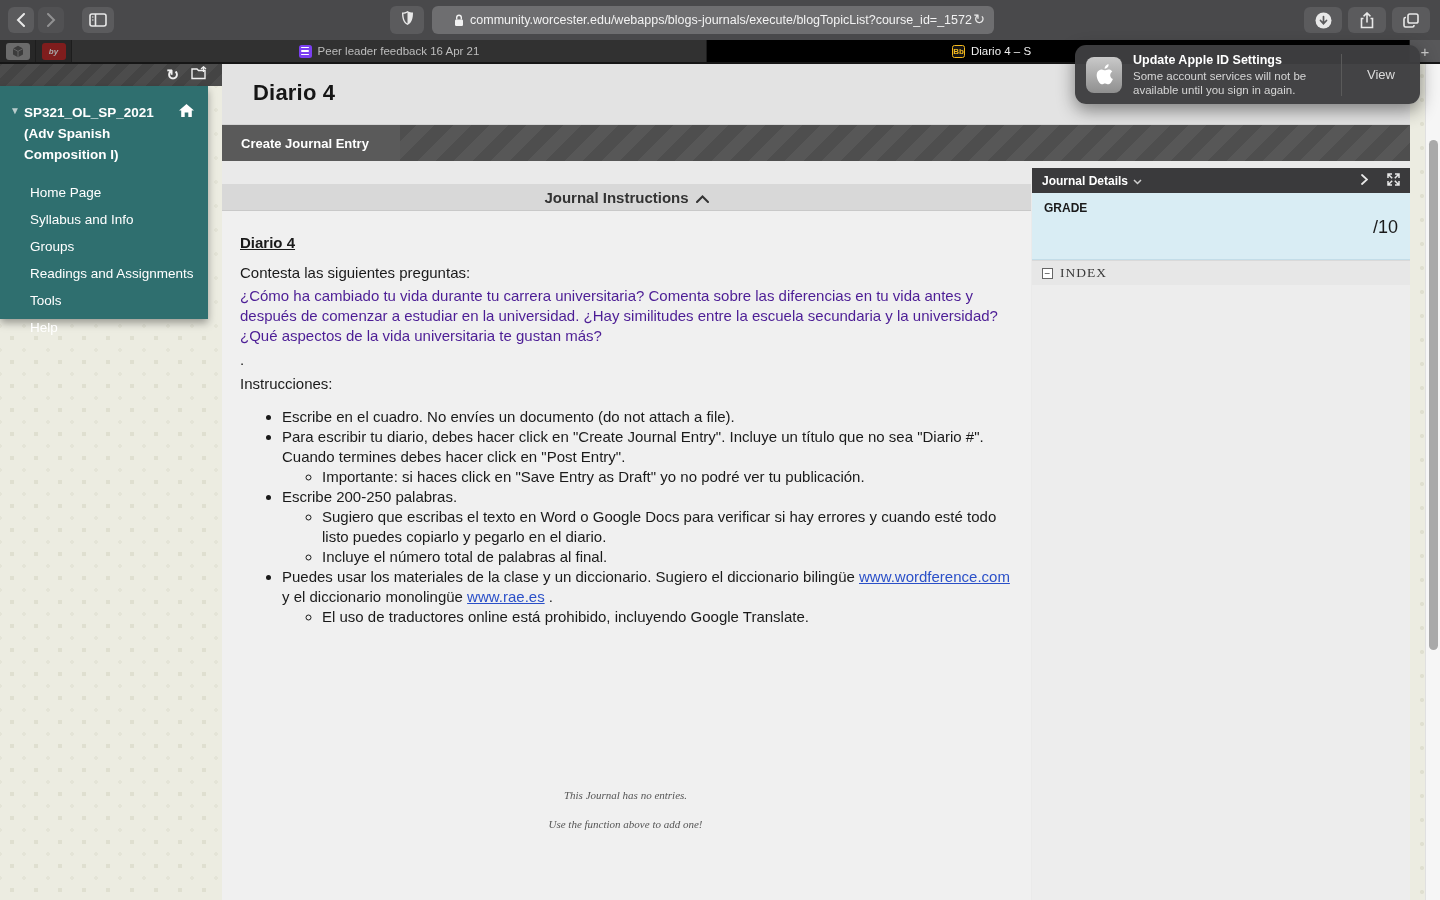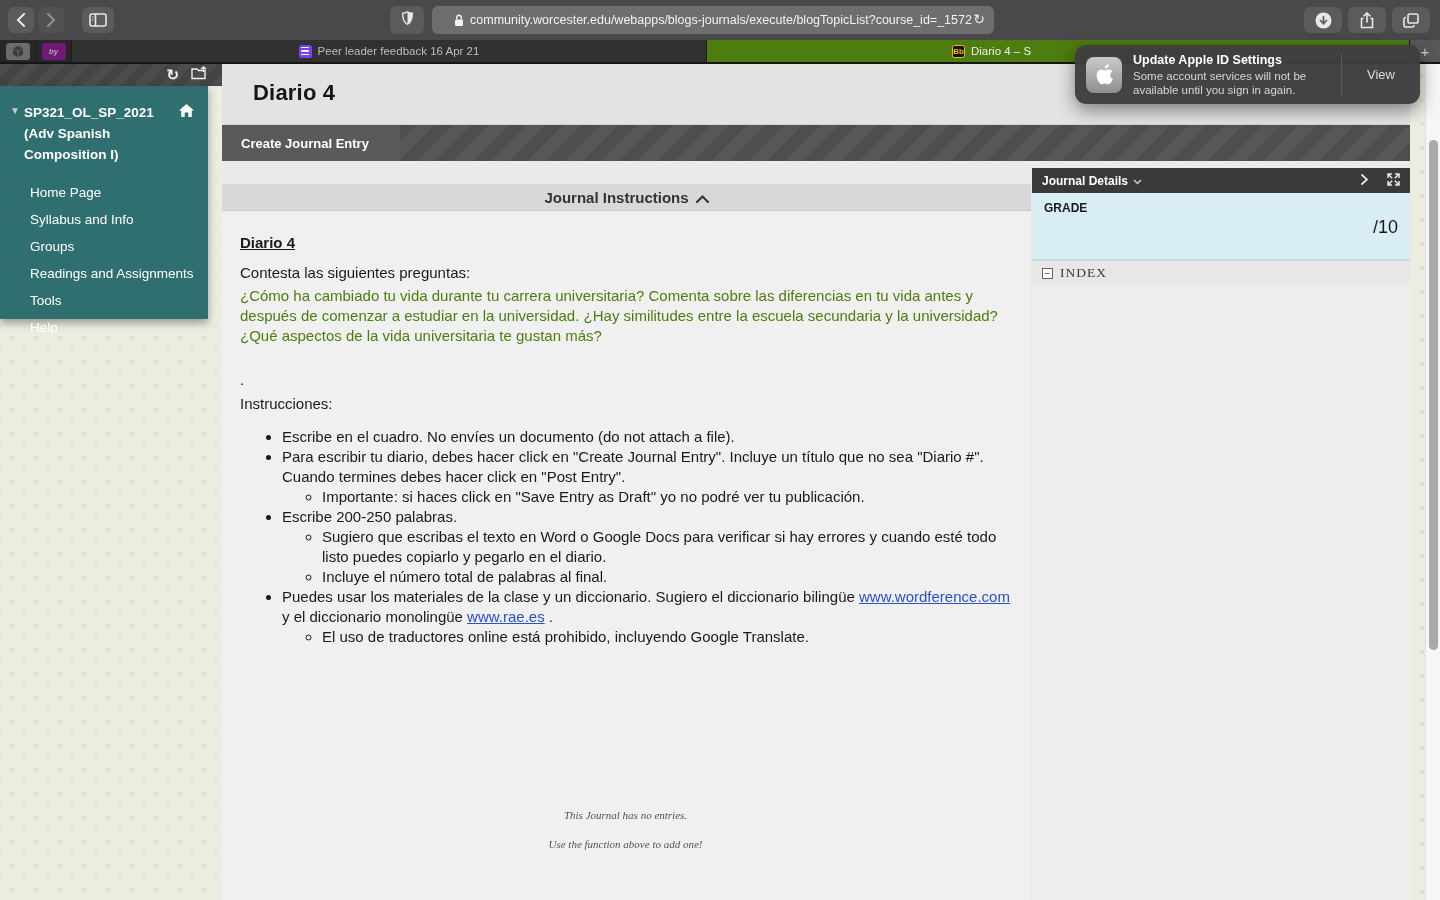--- a/index.html
+++ b/index.html
@@ -16,24 +16,24 @@
   .url-field { flex:1; background:#6e6e70; border-radius:6px; display:flex; align-items:center; justify-content:center; color:#f2f2f2; font-size:12.5px; position:relative; white-space:nowrap; overflow:hidden; }
   .url-field .lock { margin-right:6px; display:flex; }
   .url-field .reload { position:absolute; right:9px; top:5px; font-size:14px; color:#e8e8e8; }
   .right-btns { position:absolute; right:10px; top:7px; display:flex; }
   .right-btns .tbtn { margin-left:6px; margin-right:0; width:38px; }
 
   
   .tabbar { height:22px; background:#272727; display:flex; align-items:stretch; }
   .pinned { width:36px; display:flex; align-items:center; justify-content:center; border-right:1px solid #1d1d1d; }
   .pinned-box { width:24px; height:17px; border-radius:3px; background:#6b6b6b; display:flex; align-items:center; justify-content:center; }
-  .pinned-by { width:24px; height:17px; border-radius:3px; background:#701a75; color:#a9a9a9; font-size:8px; font-weight:bold; display:flex; align-items:center; justify-content:center; font-style:italic; }
+  .pinned-by { width:24px; height:17px; border-radius:3px; background:#7f1d1d; color:#a9a9a9; font-size:8px; font-weight:bold; display:flex; align-items:center; justify-content:center; font-style:italic; }
   .tab { display:flex; align-items:center; justify-content:center; font-size:11.5px; gap:6px; border-right:1px solid #1d1d1d; overflow:hidden; white-space:nowrap; }
   .tab.inactive { width:635px; background:#313131; color:#bdbdbd; }
-  .tab.active { flex:1; background:#4d7c0f; color:#f0f0f0; }
+  .tab.active { flex:1; background:#000000; color:#f0f0f0; }
   .newtab { width:30px; background:#58585a; color:#cfcfcf; display:flex; align-items:center; justify-content:center; font-size:15px; }
   .fav-list { width:13px; height:13px; border-radius:2.5px; background:#7b3ff2; display:flex; flex-direction:column; justify-content:center; gap:2px; padding:0 2.5px; }
   .fav-list i { display:block; height:1.5px; background:#fff; border-radius:1px; }
   .fav-bb { width:13px; height:13px; border-radius:2.5px; background:#141414; border:1px solid #f5b91c; color:#f5b91c; font-size:8px; font-weight:bold; display:flex; align-items:center; justify-content:center; }
 
   
   .page { position:relative; height:838px;
     background-color:#ecece1;
     background-image: radial-gradient(#dfdfd0 2.2px, transparent 2.4px), radial-gradient(#e4e4d7 1.7px, transparent 1.9px);
     background-size:24px 24px; background-position:0 0,12px 12px; }
@@ -59,21 +59,21 @@
   .page-title { font-size:22px; font-weight:bold; color:#161616; padding:16px 0 0 31px; letter-spacing:.2px; }
   .action-bar { height:36px; background:repeating-linear-gradient(315deg,#4e4e4e 0 13px,#575757 13px 26px); display:flex; }
   .create-btn { width:178px; background:#5a5a5a; color:#fff; font-size:13px; font-weight:bold; display:flex; align-items:center; padding-left:19px; }
 
   .cols { position:absolute; top:99px; left:0; right:0; bottom:0; }
   .main-col { position:absolute; left:0; top:21px; width:809px; bottom:0; background:#f0f0f0; }
   .instr-head { height:27px; background:#d8d8d8; display:flex; align-items:center; justify-content:center; gap:7px; font-size:15px; font-weight:bold; color:#333; border-bottom:1px solid #c9c9c9; }
   .instr-body { padding:22px 20px 0 18px; font-size:15px; color:#1a1a1a; line-height:20px; }
   .instr-sub { font-weight:bold; text-decoration:underline; margin-bottom:10px; }
   .instr-intro { margin-bottom:3px; }
-  .prompt { color:#4d7c0f; margin-bottom:24px; }
+  .prompt { color:#4c1d95; margin-bottom:4px; }
   .dotline { margin-bottom:4px; }
   .instr-label { margin-bottom:13px; }
   ul.blist { list-style:disc; padding-left:42px; }
   ul.blist > li { margin-bottom:0; }
   ul.blist ul { list-style:circle; padding-left:40px; }
   .link { color:#2b50c8; text-decoration:underline; }
   .empty-box { margin-top:158px; text-align:center; font-family:"Liberation Serif",serif; font-style:italic; color:#555; font-size:11px; }
   .empty-box div { margin-bottom:9px; }
 
   .right-col { position:absolute; left:810px; top:5px; width:378px; bottom:0; background:#ededed; }

